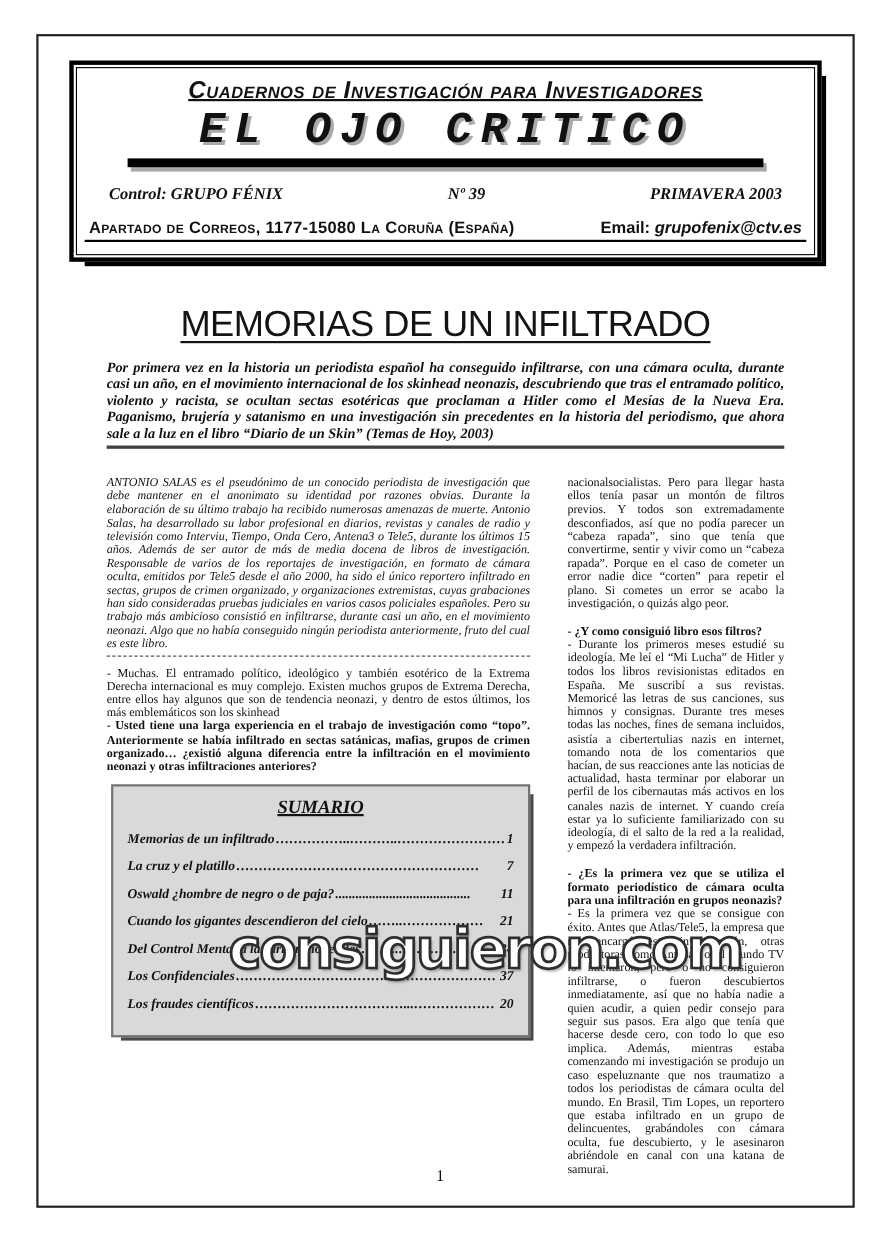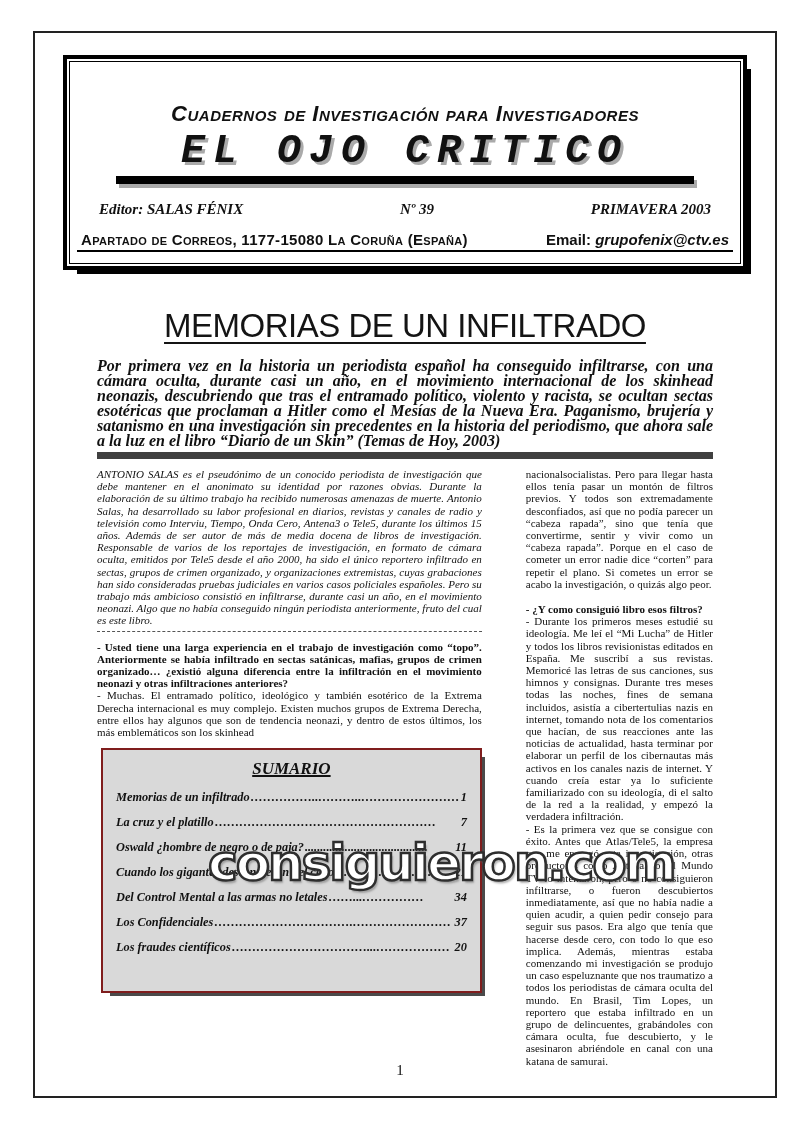--- a/index.html
+++ b/index.html
@@ -8,55 +8,55 @@
   .page-frame{position:absolute;left:33px;top:31px;width:740px;height:1063px;
               border:2px solid #222;background:#fff;}
 
   
   .masthead{position:relative;width:664px;margin:22px auto 0;border:4px solid #000;
             padding:10px 6px 8px;background:#fff;
             box-shadow:9px 9px 0 -5px #000;}
   .masthead::after{content:"";position:absolute;inset:2px;border:1px solid #000;pointer-events:none;}
   .tagline{text-align:center;font-family:"Liberation Sans",sans-serif;
            font-weight:bold;font-style:italic;font-variant:small-caps;font-size:22px;
-           text-decoration-thickness:2px;letter-spacing:0.5px;margin-top:32px;}
+           text-decoration:underline;text-decoration-thickness:2px;letter-spacing:0.5px;}
   .mag-title{text-align:center;white-space:nowrap;margin-top:4px;
              font-family:"Liberation Mono","DejaVu Sans Mono",monospace;
              font-weight:bold;font-style:italic;font-size:40px;letter-spacing:8px;
              text-shadow:3px 3px 0 #aaa;line-height:1.05;}
   .title-rule{width:578px;height:8px;background:#000;margin:3px auto 0;box-shadow:3px 4px 0 #aaa;}
   .meta-row{display:flex;justify-content:space-between;align-items:baseline;
             padding:17px 26px 0;font-weight:bold;font-style:italic;font-size:15px;}
   .address-row{display:flex;justify-content:space-between;align-items:baseline;
                margin:13px 4px 6px;padding:0 4px 2px;border-bottom:2px solid #000;
                font-family:"Liberation Sans",sans-serif;font-weight:bold;font-size:15px;}
   .address-left{font-variant:small-caps;letter-spacing:0.3px;}
   .email-value{font-style:italic;}
 
   
   .article-title{text-align:center;margin-top:37px;
                  font-family:"Liberation Sans",sans-serif;font-weight:normal;font-size:33px;
                  letter-spacing:-0.5px;text-decoration:underline;text-decoration-thickness:2px;
                  text-underline-offset:5px;color:#141414;}
   .lead{width:616px;margin:13px auto 0;font-weight:bold;font-style:italic;
-        font-size:16px;line-height:15px;text-align:justify;
-        border-bottom:7px solid #404040;padding-bottom:4px;}
+        font-size:13px;line-height:15px;text-align:justify;
+        border-bottom:3px solid #404040;padding-bottom:4px;}
 
   
-  .columns{width:616px;margin:9px auto 0;display:flex;gap:44px;}
+  .columns{width:616px;margin:25px auto 0;display:flex;gap:34px;}
   .col{flex:1;}
   .para{font-size:11px;line-height:12.2px;text-align:justify;margin:0;}
   .para.it{font-style:italic;}
   .para.bd{font-weight:bold;}
   .para.gap{margin-top:13px;}
   .dashed-sep{border-top:1px dashed #555;height:0;margin:4px 0 9px;}
 
   
-  .sumario{margin-top:10px;margin-left:4px;background:#d9d9d9;border:2px solid #7f1d1d;
-           box-shadow:6px 6px 0 -3px #4a4a4a;padding:9px 13px 31px;}
+  .sumario{margin-top:10px;margin-left:4px;background:#d9d9d9;border:2px solid #737373;
+           box-shadow:6px 6px 0 -3px #4a4a4a;padding:9px 13px 16px;}
   .sumario-title{text-align:center;font-weight:bold;font-style:italic;font-size:17px;
                  text-decoration:underline;text-decoration-thickness:2px;margin-bottom:6px;}
   .sumario-item{display:flex;align-items:baseline;font-weight:bold;font-style:italic;
                 font-size:12.3px;line-height:25px;white-space:nowrap;}
   .sumario-item .dots{flex:1;overflow:hidden;margin:0 1px;}
   .sumario-item .pg{flex:none;}
 
   
   .watermark{position:absolute;left:208px;top:834px;z-index:5;
              font-family:"DejaVu Sans",sans-serif;font-weight:bold;font-size:50px;
@@ -68,42 +68,42 @@
 <body>
 
 <div class="canvas">
   <div class="page-frame">
 
     <div class="masthead">
       <div class="tagline">Cuadernos de Investigación para Investigadores</div>
       <div class="mag-title">EL OJO CRITICO</div>
       <div class="title-rule"></div>
       <div class="meta-row">
-        <span>Editor: SALAS FÉNIX</span>
+        <span>Control: GRUPO FÉNIX</span>
         <span>Nº 39</span>
         <span>PRIMAVERA 2003</span>
       </div>
       <div class="address-row">
         <span class="address-left">Apartado de Correos, 1177-15080 La Coruña (España)</span>
         <span>
           <span>Email:</span>
           <span class="email-value">grupofenix@ctv.es</span>
         </span>
       </div>
     </div>
 
     <div class="article-title">MEMORIAS DE UN INFILTRADO</div>
     <div class="lead">Por primera vez en la historia un periodista español ha conseguido infiltrarse, con una cámara oculta, durante casi un año, en el movimiento internacional de los skinhead neonazis, descubriendo que tras el entramado político, violento y racista, se ocultan sectas esotéricas que proclaman a Hitler como el Mesías de la Nueva Era. Paganismo, brujería y satanismo en una investigación sin precedentes en la historia del periodismo, que ahora sale a la luz en el libro “Diario de un Skin” (Temas de Hoy, 2003)</div>
 
     <div class="columns">
       <div class="col">
         <p class="para it">ANTONIO SALAS es el pseudónimo de un conocido periodista de investigación que debe mantener en el anonimato su identidad por razones obvias. Durante la elaboración de su último trabajo ha recibido numerosas amenazas de muerte. Antonio Salas, ha desarrollado su labor profesional en diarios, revistas y canales de radio y televisión como Interviu, Tiempo, Onda Cero, Antena3 o Tele5, durante los últimos 15 años. Además de ser autor de más de media docena de libros de investigación. Responsable de varios de los reportajes de investigación, en formato de cámara oculta, emitidos por Tele5 desde el año 2000, ha sido el único reportero infiltrado en sectas, grupos de crimen organizado, y organizaciones extremistas, cuyas grabaciones han sido consideradas pruebas judiciales en varios casos policiales españoles. Pero su trabajo más ambicioso consistió en infiltrarse, durante casi un año, en el movimiento neonazi. Algo que no había conseguido ningún periodista anteriormente, fruto del cual es este libro.</p>
         <div class="dashed-sep"></div>
+        <p class="para">- Muchas. El entramado político, ideológico y también esotérico de la Extrema Derecha internacional es muy complejo. Existen muchos grupos de Extrema Derecha, entre ellos hay algunos que son de tendencia neonazi, y dentro de estos últimos, los más emblemáticos son los skinhead</p>
         <p class="para bd">- Usted tiene una larga experiencia en el trabajo de investigación como “topo”. Anteriormente se había infiltrado en sectas satánicas, mafias, grupos de crimen organizado… ¿existió alguna diferencia entre la infiltración en el movimiento neonazi y otras infiltraciones anteriores?</p>
-        <p class="para">- Muchas. El entramado político, ideológico y también esotérico de la Extrema Derecha internacional es muy complejo. Existen muchos grupos de Extrema Derecha, entre ellos hay algunos que son de tendencia neonazi, y dentro de estos últimos, los más emblemáticos son los skinhead</p>
 
         <div class="sumario">
           <div class="sumario-title">SUMARIO</div>
           <div class="sumario-item">
             <span>Memorias de un infiltrado</span>
             <span class="dots">……………..………..……………………</span>
             <span class="pg">1</span>
           </div>
           <div class="sumario-item">
             <span>La cruz y el platillo</span>
@@ -135,20 +135,21 @@
             <span class="dots">……………………………...………………</span>
             <span class="pg">20</span>
           </div>
         </div>
       </div>
 
       <div class="col">
         <p class="para">nacionalsocialistas. Pero para llegar hasta ellos tenía pasar un montón de filtros previos. Y todos son extremadamente desconfiados, así que no podía parecer un “cabeza rapada”, sino que tenía que convertirme, sentir y vivir como un “cabeza rapada”. Porque en el caso de cometer un error nadie dice “corten” para repetir el plano. Si cometes un error se acabo la investigación, o quizás algo peor.</p>
         <p class="para bd gap">- ¿Y como consiguió libro esos filtros?</p>
         <p class="para">- Durante los primeros meses estudié su ideología. Me leí el “Mi Lucha” de Hitler y todos los libros revisionistas editados en España. Me suscribí a sus revistas. Memoricé las letras de sus canciones, sus himnos y consignas. Durante tres meses todas las noches, fines de semana incluidos, asistía a cibertertulias nazis en internet, tomando nota de los comentarios que hacían, de sus reacciones ante las noticias de actualidad, hasta terminar por elaborar un perfil de los cibernautas más activos en los canales nazis de internet. Y cuando creía estar ya lo suficiente familiarizado con su ideología, di el salto de la red a la realidad, y empezó la verdadera infiltración.</p>
+        <p class="para bd gap">- ¿Es la primera vez que se utiliza el formato periodístico de cámara oculta para una infiltración en grupos neonazis?</p>
         <p class="para">- Es la primera vez que se consigue con éxito. Antes que Atlas/Tele5, la empresa que me encargó esta investigación, otras productoras como Antena3 o El Mundo TV lo intentaron, pero o no consiguieron infiltrarse, o fueron descubiertos inmediatamente, así que no había nadie a quien acudir, a quien pedir consejo para seguir sus pasos. Era algo que tenía que hacerse desde cero, con todo lo que eso implica. Además, mientras estaba comenzando mi investigación se produjo un caso espeluznante que nos traumatizo a todos los periodistas de cámara oculta del mundo. En Brasil, Tim Lopes, un reportero que estaba infiltrado en un grupo de delincuentes, grabándoles con cámara oculta, fue descubierto, y le asesinaron abriéndole en canal con una katana de samurai.</p>
       </div>
     </div>
 
   </div>
 
   <div class="watermark">consiguieron.com</div>
 
   <div class="page-number">1</div>
 </div>

